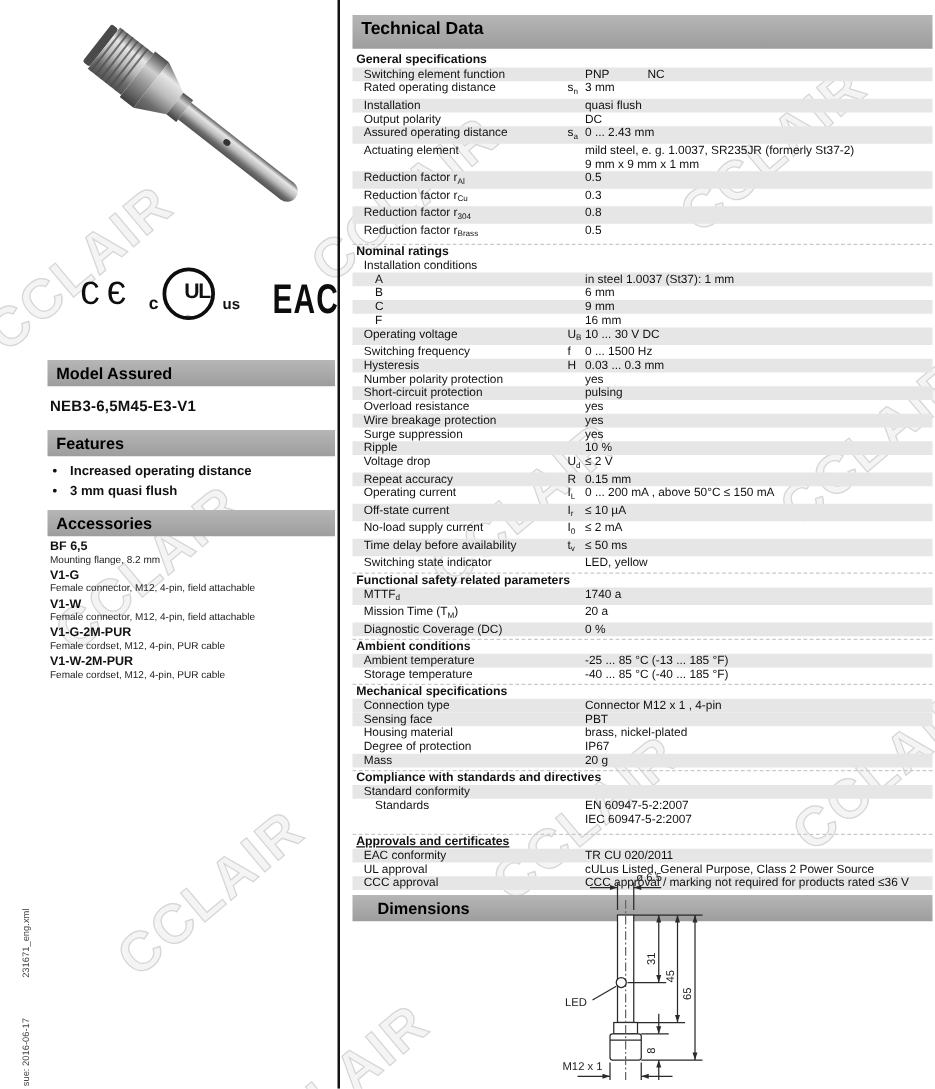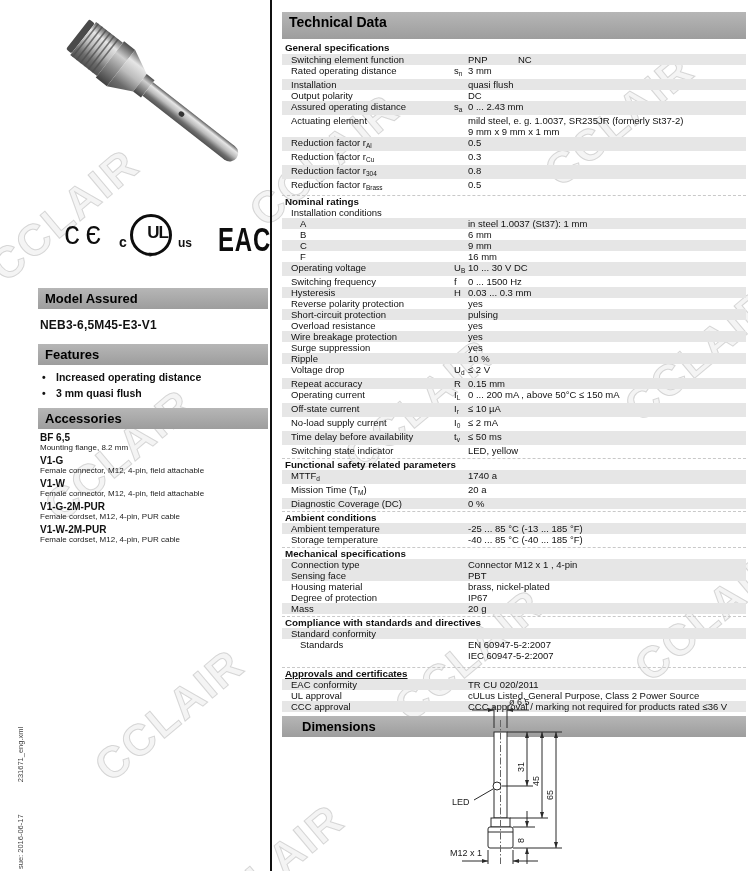--- a/index.html
+++ b/index.html
@@ -268,21 +268,21 @@
           <span class="lbl">Switching frequency</span>
           <span class="sym">f</span>
           <span class="val">0 ... 1500 Hz</span>
         </div>
         <div class="trow shade">
           <span class="lbl">Hysteresis</span>
           <span class="sym">H</span>
           <span class="val">0.03 ... 0.3  mm</span>
         </div>
         <div class="trow">
-          <span class="lbl">Reverse polarity protection</span>
+          <span class="lbl">Number polarity protection</span>
           <span class="sym"></span>
           <span class="val">yes</span>
         </div>
         <div class="trow shade">
           <span class="lbl">Short-circuit protection</span>
           <span class="sym"></span>
           <span class="val">pulsing</span>
         </div>
         <div class="trow">
           <span class="lbl">Overload resistance</span>

